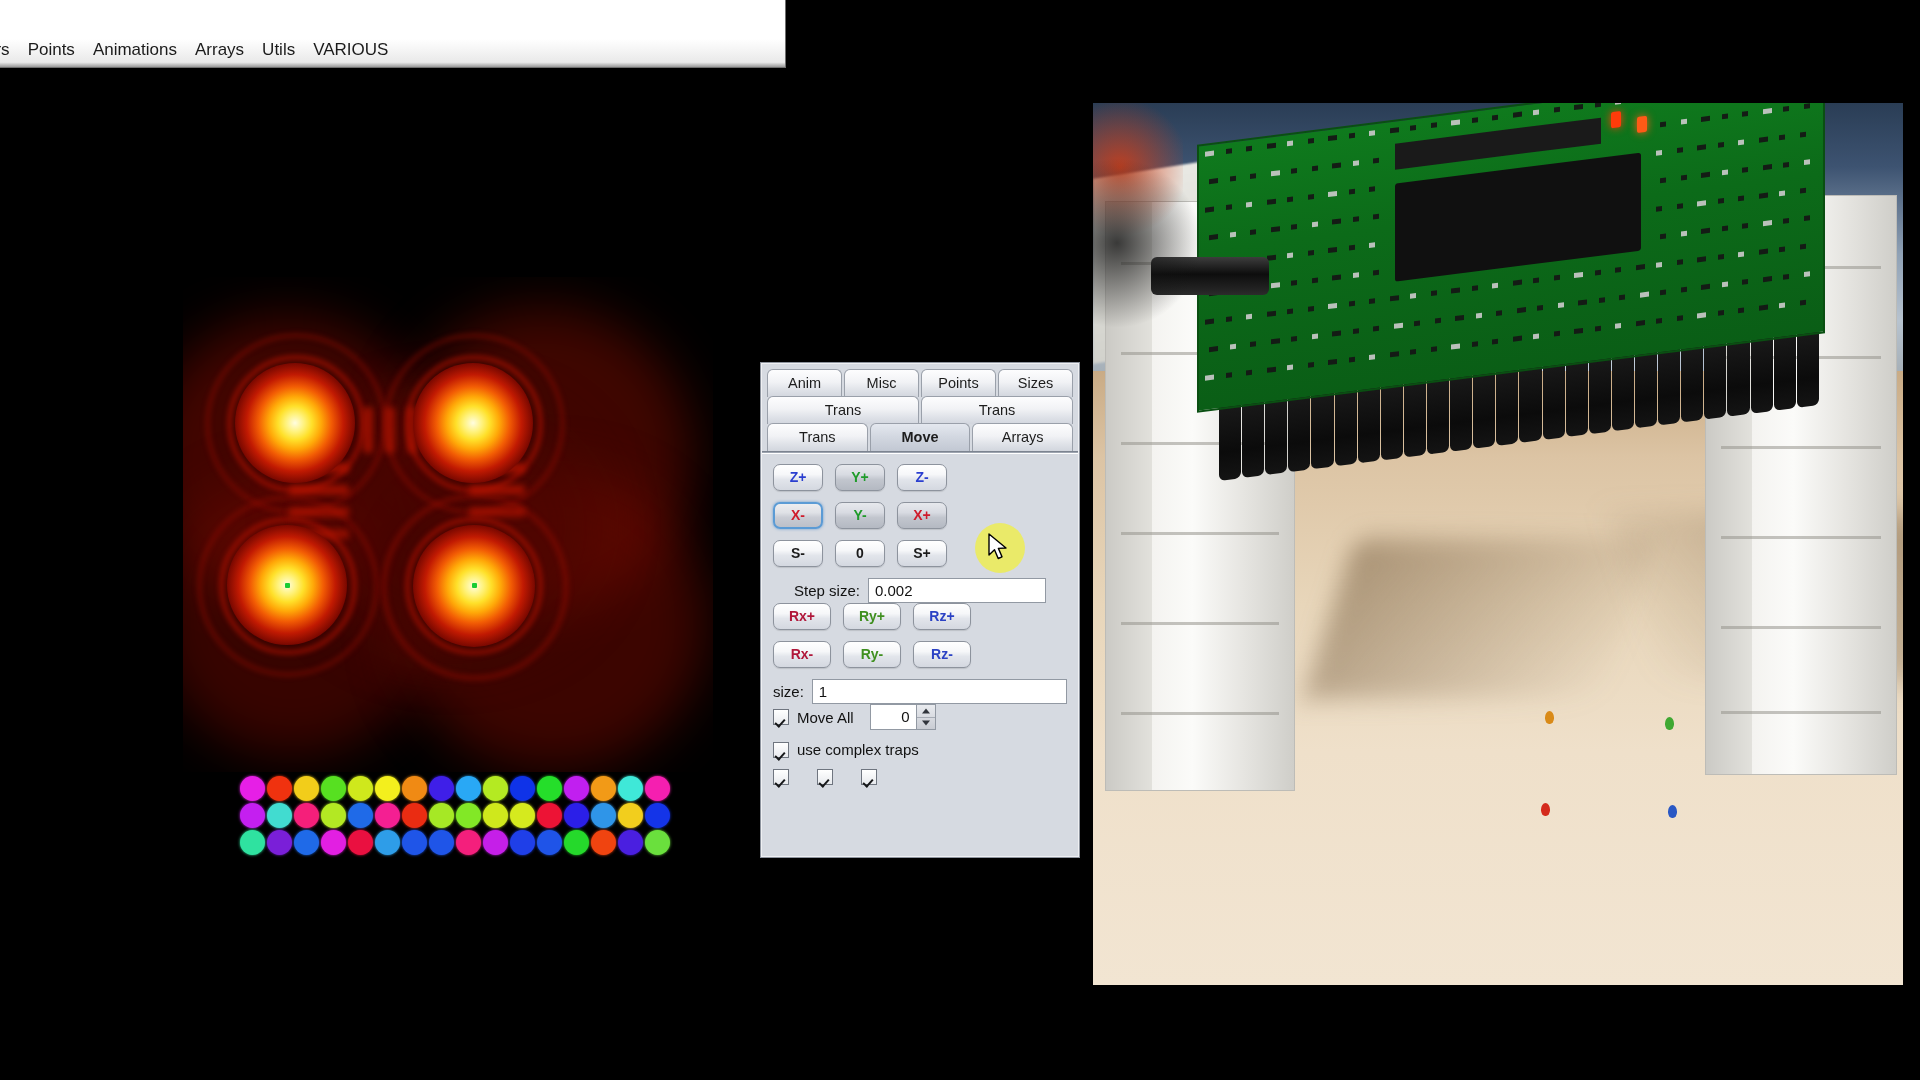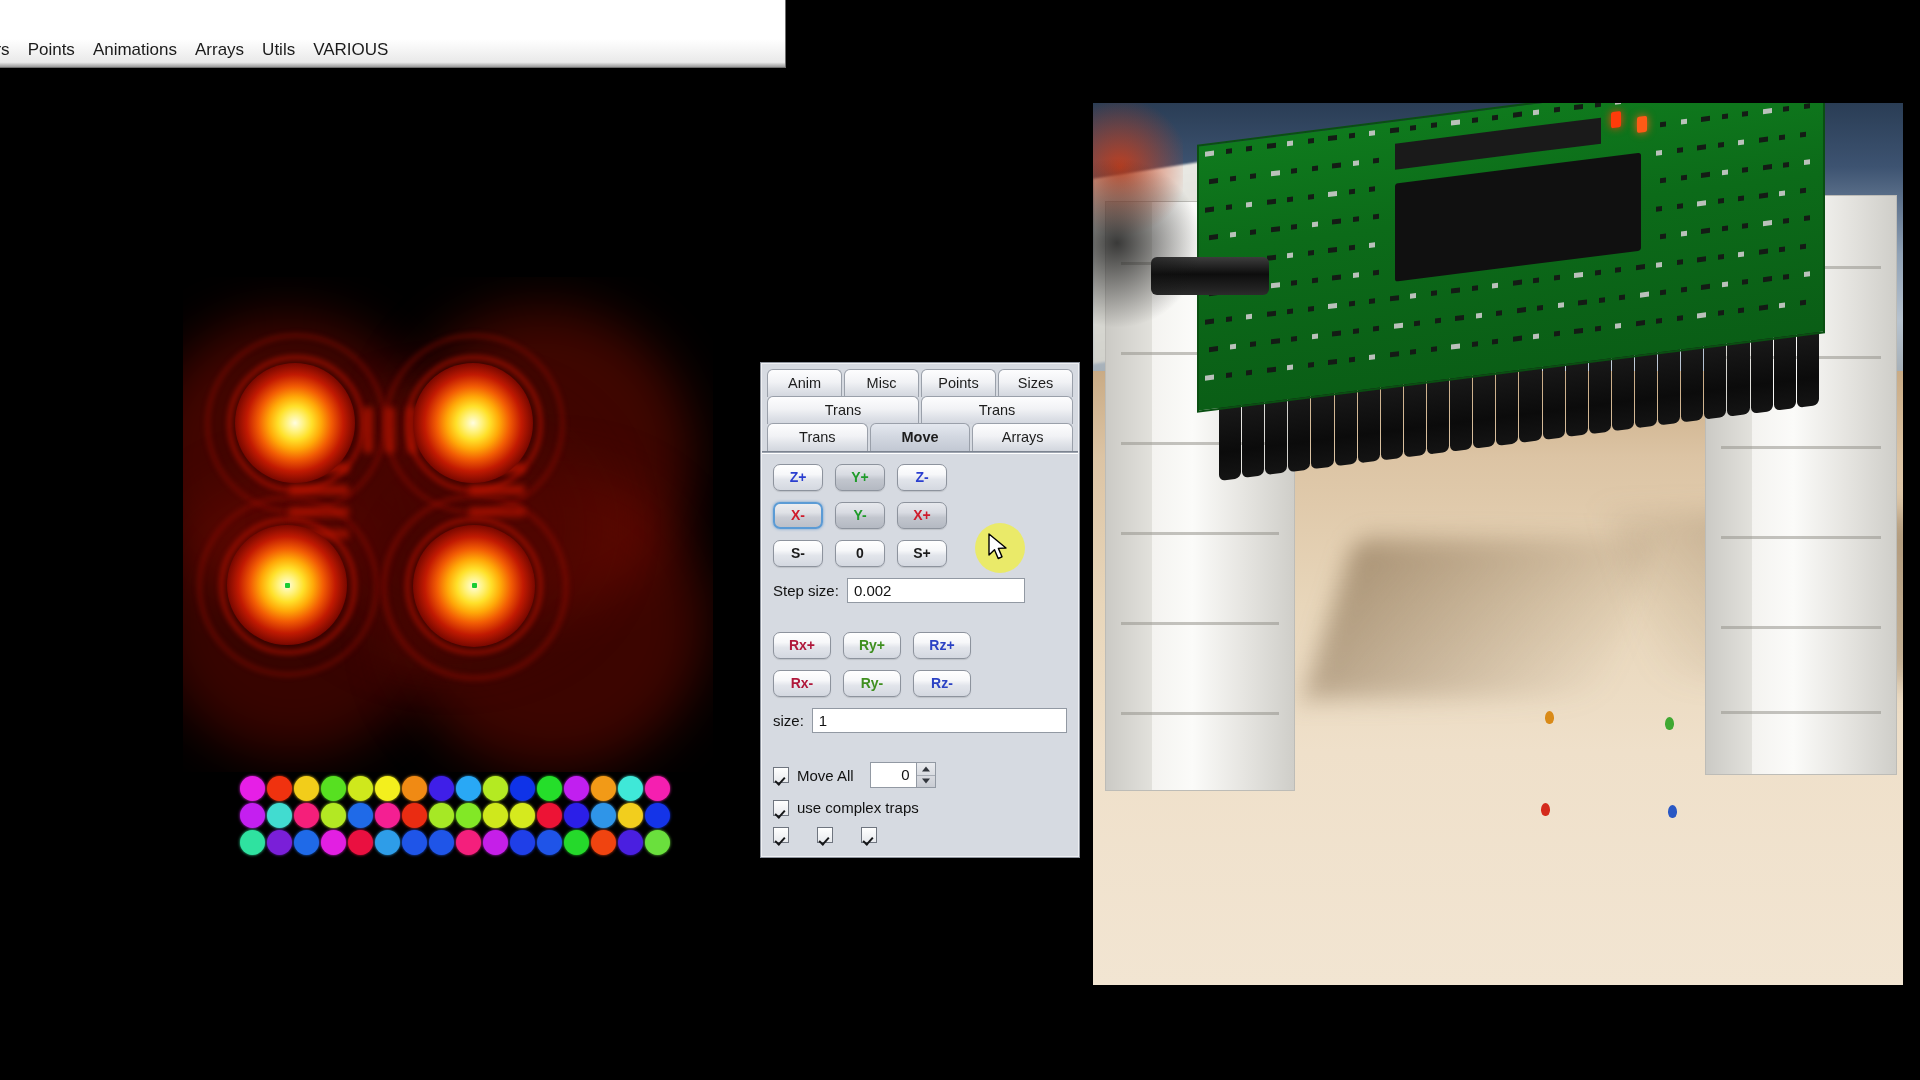--- a/index.html
+++ b/index.html
@@ -202,21 +202,21 @@
     background: linear-gradient(to bottom,#ecedf0 0%,#dfe1e6 38%,#c9ccd4 58%,#bcc0c9 100%);
   }
   .c-blue { color: #2b3fd0; }
   .c-green { color: #1f9b2a; }
   .c-red { color: #cf1b2b; }
   .c-dark { color: #1b1b1b; }
   .c-maroon { color: #b0173a; }
   .c-olive { color: #3f8f1f; }
   .c-navy { color: #2b42c4; }
 
-  .field-row { display: flex; align-items: center; margin-bottom: 29px; }
+  .field-row { display: flex; align-items: center; margin-bottom: 0; justify-content: center; }
   .field-label { font-size: 15px; color: #111; margin-right: 8px; white-space: nowrap; }
   .text-input {
     flex: 1; height: 25px; border: 1px solid #9299a3;
     background: #ffffff; font-size: 15px; color: #111;
     padding: 0 6px; line-height: 23px; font-family: "Liberation Sans", sans-serif;
   }
   .text-input.narrow { max-width: 178px; }
 
   .check-row { display: flex; align-items: center; margin-bottom: 11px; }
   .checkbox {

